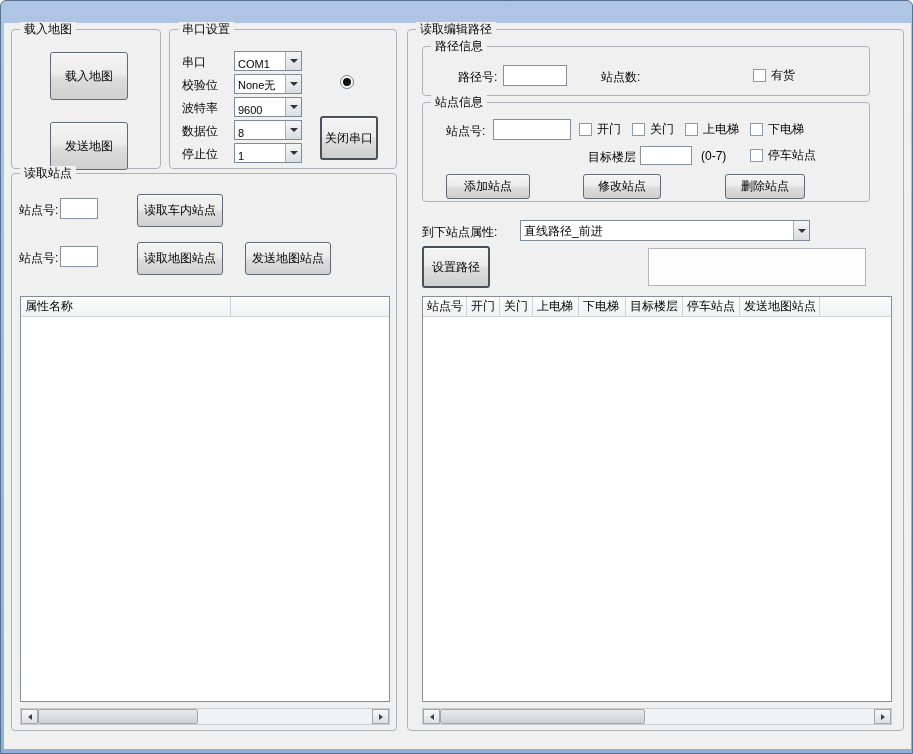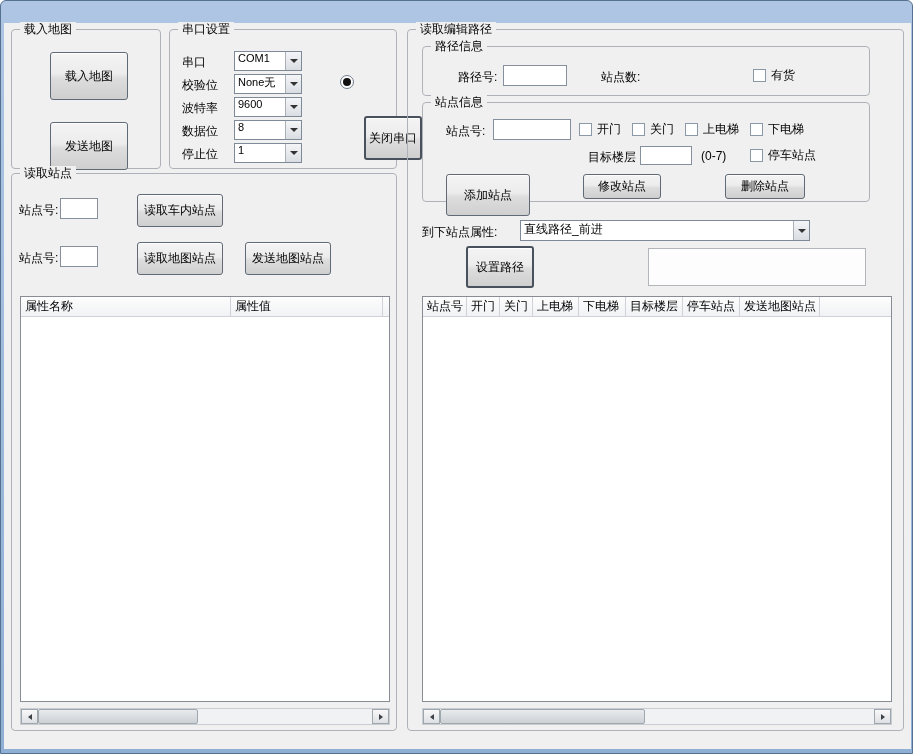--- a/index.html
+++ b/index.html
@@ -33,29 +33,29 @@
   .client { position:absolute; left:3px; top:22px; width:907px; height:726px; background:#f0f0f0; }
 
   .group { position:absolute; border:1px solid #aeb2b8; border-radius:4px; }
   .gtitle { position:absolute; top:-8px; left:8px; background:#f0f0f0; padding:0 4px; font-size:12px; line-height:15px; white-space:nowrap; }
 
   .btn { position:absolute; border:1px solid #5f6a76; border-radius:3px;
     background:linear-gradient(#f4f4f4,#ececec 45%,#dddddd 55%,#cfcfcf);
     box-shadow:inset 0 1px 0 #ffffff;
     display:flex; align-items:center; justify-content:center;
     font-size:12px; white-space:nowrap; cursor:default; }
-  .btn-default { border:2px solid #49525c;margin-left:44px; }
+  .btn-default { border:2px solid #49525c; }
 
   .lbl { position:absolute; font-size:12px; white-space:nowrap; }
 
   .tin { position:absolute; border:1px solid #86909c; background:#fff; font-size:12px;
     padding:1px 3px; font-family:inherit; }
 
   .combo { position:absolute; height:20px; border:1px solid #7e8a98; background:#fff;
-    display:flex; align-items:flex-start; overflow:hidden; }
+    display:flex; align-items:flex-end; overflow:hidden; }
   .combo-val { flex:1; padding:0 3px; font-size:11px; white-space:nowrap; overflow:hidden; }
   .combo-btn { width:16px; height:100%; border-left:1px solid #aab0b8;
     background:linear-gradient(#f4f5f7,#d9dde2); display:flex; align-items:center; justify-content:center; }
   .tri-down { width:0; height:0; border-left:4px solid transparent; border-right:4px solid transparent; border-top:4px solid #333; }
 
   .cb { position:absolute; display:flex; align-items:center; gap:5px; font-size:12px; white-space:nowrap; height:14px; }
   .cbbox { width:13px; height:13px; background:#fff; border:1px solid #8b98a8; flex:0 0 auto; }
 
   .radio { position:absolute; width:14px; height:14px; border-radius:50%; background:#fff; border:1px solid #6f7c8a; }
   .radio::after { content:""; position:absolute; inset:2px; border-radius:50%; background:#101010; }
@@ -147,21 +147,20 @@
     <div class="btn" style="left:125px;top:20px;width:86px;height:33px">读取车内站点</div>
 
     <span class="lbl" style="left:7px;top:76px">站点号:</span>
     <input class="tin" style="left: 48px; top: 72px; width: 38px; height: 21px;" value="">
     <div class="btn" style="left:233px;top:68px;width:86px;height:33px">发送地图站点</div>
     <div class="btn" style="left:125px;top:68px;width:86px;height:33px">读取地图站点</div>
 
     <div class="lv" style="left:8px;top:122px;width:370px;height:406px">
       <div class="lv-head">
         <div class="lv-col" style="width:210px">属性名称</div>
-        <div class="lv-col" style="width:152px">属性值</div>
         <div class="lv-col lv-fill"></div>
       </div>
       <div class="lv-body"></div>
     </div>
 
     <div class="hscroll" style="left:8px;top:534px;width:370px">
       <div class="sb-btn sb-left">
           <i class="tri-left"></i>
         </div>
       <div class="sb-thumb" style="left:17px;width:160px"></div>
@@ -209,21 +208,21 @@
       </label>
 
       <span class="lbl" style="left:165px;top:46px">目标楼层</span>
       <input class="tin" style="left: 217px; top: 43px; width: 52px; height: 19px;" value="">
       <span class="lbl" style="left:278px;top:46px">(0-7)</span>
       <label class="cb" style="left:327px;top:45px">
         <span class="cbbox"></span>
         <span>停车站点</span>
       </label>
 
-      <div class="btn" style="left:23px;top:71px;width:84px;height:42px">添加站点</div>
+      <div class="btn" style="left:23px;top:71px;width:84px;height:25px">添加站点</div>
       <div class="btn" style="left:160px;top:71px;width:78px;height:25px">修改站点</div>
       <div class="btn" style="left:302px;top:71px;width:80px;height:25px">删除站点</div>
     </div>
 
     <span class="lbl" style="left:14px;top:194px">到下站点属性:</span>
     <div class="combo" style="left:112px;top:190px;width:290px;height:21px">
       <span class="combo-val" style="font-size:12px">直线路径_前进</span>
       <span class="combo-btn">
           <i class="tri-down"></i>
         </span>

